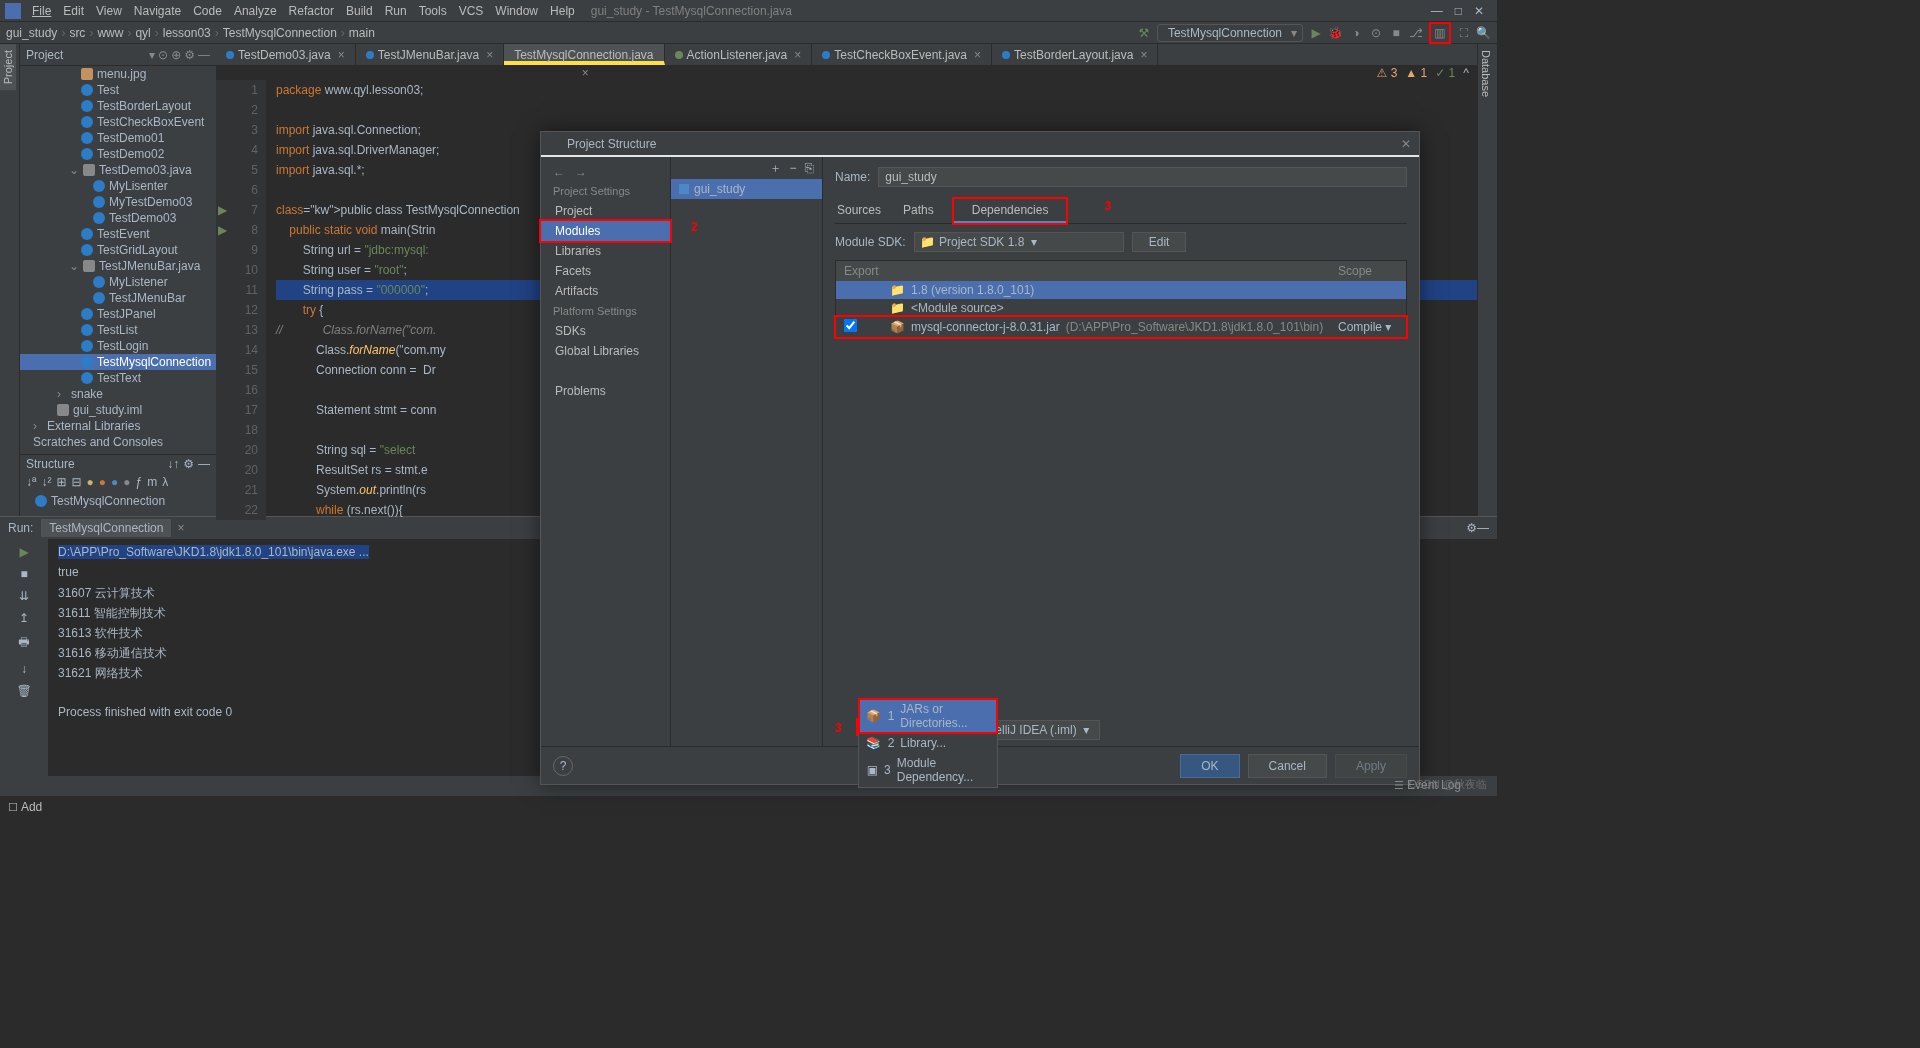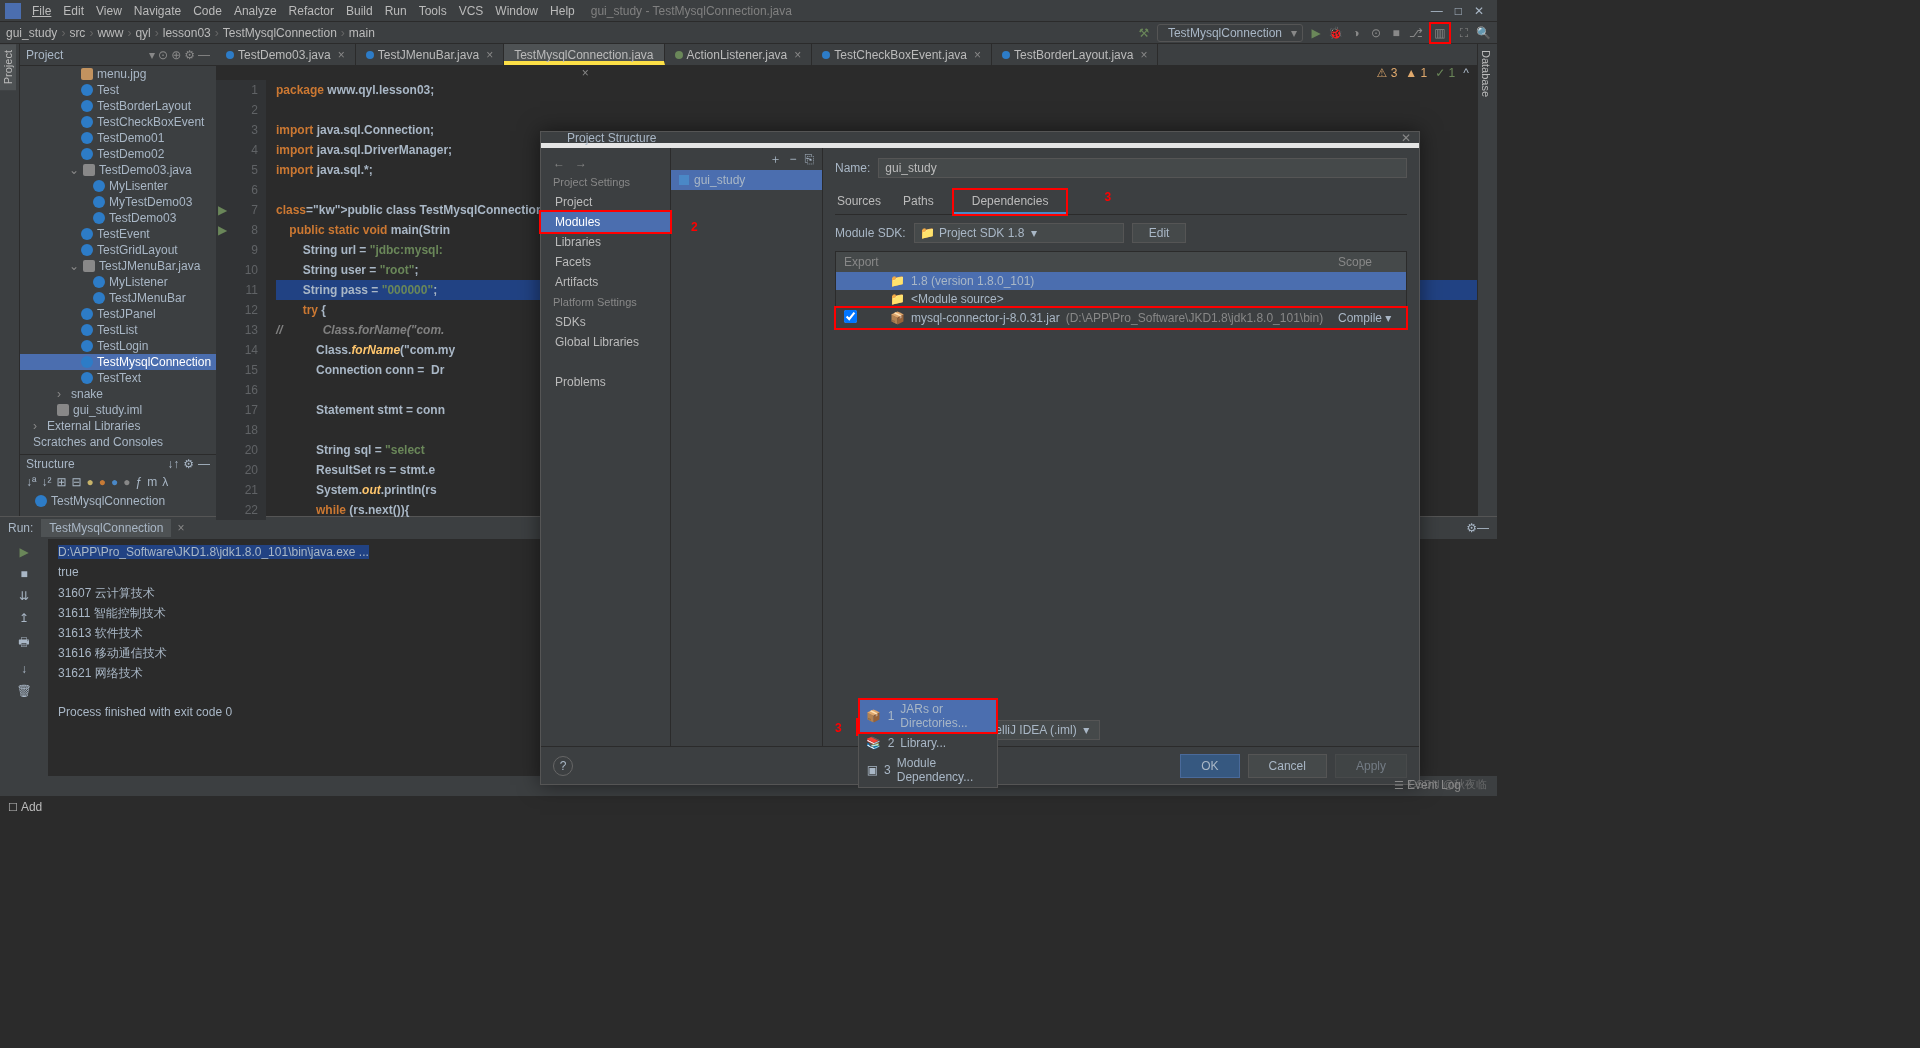--- a/index.html
+++ b/index.html
@@ -48,38 +48,38 @@
 .etab .dot.g { background:#6a8759; }
 .etab .cls { color:#888; margin-left:3px; }
 .status-row { height:18px; display:flex; align-items:center; justify-content:flex-end; padding-right:10px; gap:8px; font-size:10px; background:#2b2b2b; }
 .warn { color:#e0a96d; }
 .typo { color:#6a8759; }
 .code-area { flex:1; display:flex; font-family:'Consolas',monospace; font-size:13px; }
 .gutter { width:50px; background:#313335; color:#606366; text-align:right; padding-right:8px; }
 .gutter .ln { height:20px; line-height:20px; position:relative; }
 .gutter .ln .mark { position:absolute; left:2px; color:#6a8759; }
 .code { flex:1; padding-left:10px; }
-.code .cl { height:20px; line-height:20px; white-space:pre;font-weight:bold; }
+.code .cl { height:20px; line-height:20px; white-space:pre; }
 .kw { color:#cc7832; }
 .str { color:#6a8759; }
 .cm { color:#808080; font-style:italic; }
 .fn { color:#ffc66d; font-style:italic; }
 .hl { background:#214283; }
 .run-panel { height:260px; background:#2b2b2b; border-top:1px solid #555; display:flex; flex-direction:column; }
 .rp-head { height:22px; display:flex; align-items:center; padding:0 8px; background:#3c3f41; }
 .rp-tab { background:#4e5254; padding:2px 8px; margin-left:8px; }
 .rp-body { flex:1; display:flex; }
 .rp-gutter { width:48px; background:#3c3f41; display:flex; flex-direction:column; align-items:center; gap:8px; padding-top:6px; }
 .rp-output { flex:1; padding:6px 10px; font-family:'Consolas',monospace; color:#a9b7c6; }
 .rp-output .oln { height:20px; }
 .statusbar { height:22px; background:#3c3f41; border-top:1px solid #2b2b2b; display:flex; align-items:center; padding:0 8px; gap:14px; }
 .statusbar .sb { color:#bbb; }
 .sb.g { color:#6a8759; }
 .dialog { position:absolute; left:540px; top:131px; width:880px; height:654px; background:#3c3f41; border:1px solid #555; box-shadow:0 0 20px rgba(0,0,0,0.5); display:flex; flex-direction:column; }
-.dlg-title { height:16px; display:flex; align-items:center; padding:0 8px; border-bottom:5px solid #e5e5e5;text-align:center; }
+.dlg-title { height:25px; display:flex; align-items:center; padding:0 8px; border-bottom:2px solid #e5e5e5;text-align:center; }
 .dlg-title .close { margin-left:auto; color:#888; }
 .dlg-body { flex:1; display:flex; }
 .dlg-left { width:130px; border-right:1px solid #2b2b2b; padding:6px 0; }
 .dlg-left .sec { color:#888; padding:4px 12px; font-size:11px; }
 .dlg-left .item { padding:3px 14px; color:#bbb; cursor:pointer; }
 .dlg-left .item.sel { background:#4b6eaf; color:#fff; }
 .dlg-left .item.redbox { outline:2px solid red; }
 .dlg-mid { width:152px; border-right:1px solid #2b2b2b; }
 .dlg-mid-tb { height:22px; display:flex; align-items:center; justify-content:flex-end; gap:8px; padding-right:8px; }
 .dlg-mid .mod { background:#4b6eaf; padding:3px 8px; display:flex; align-items:center; gap:5px; }

